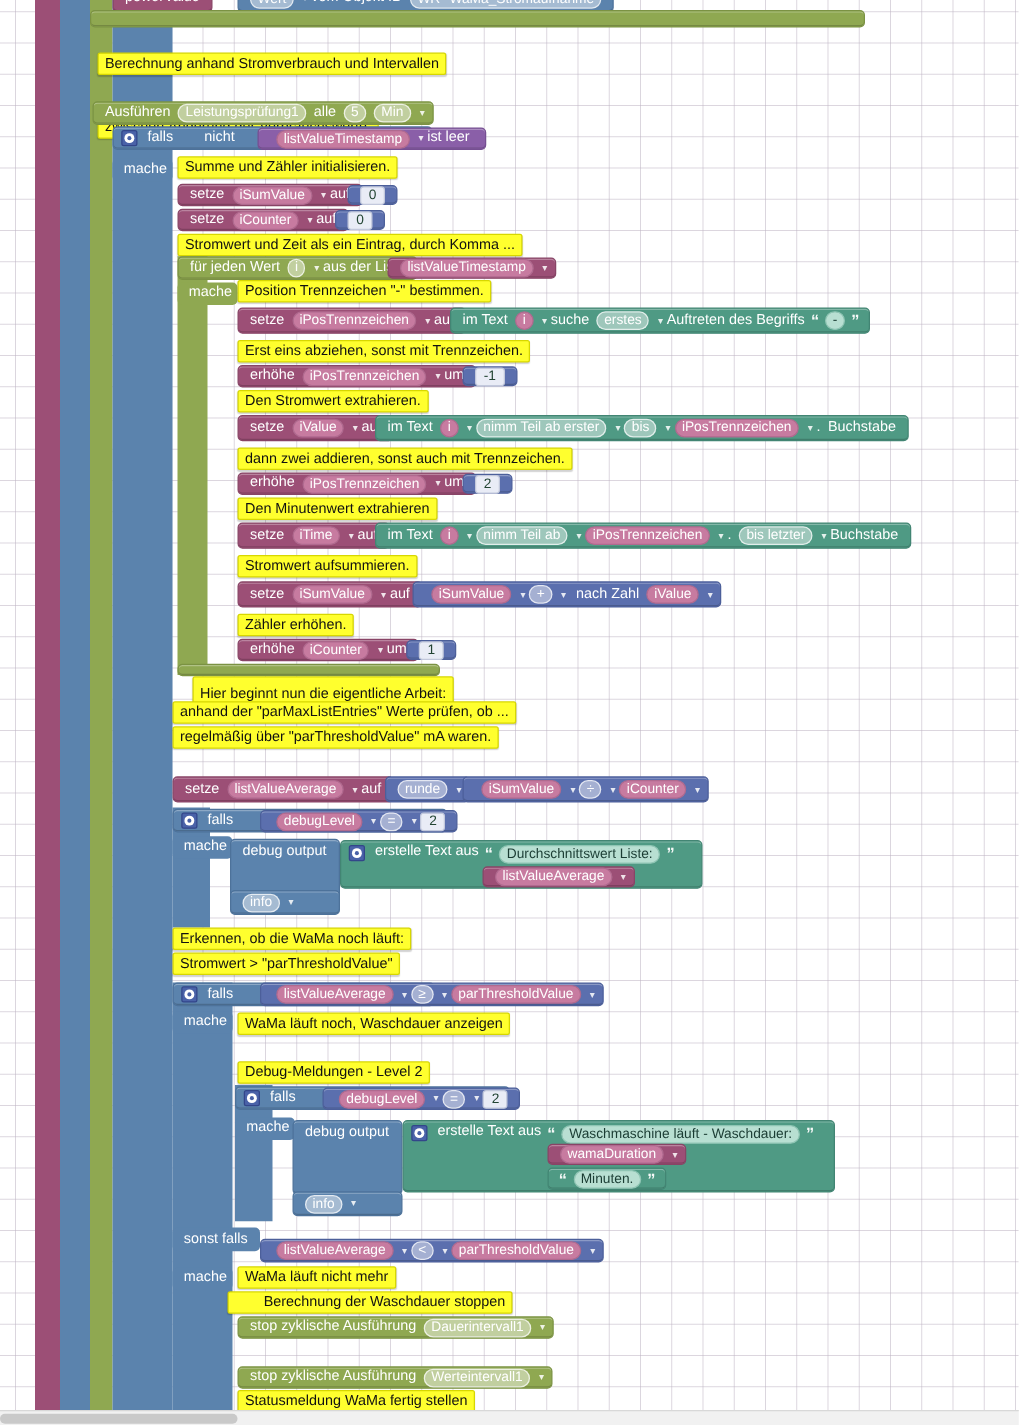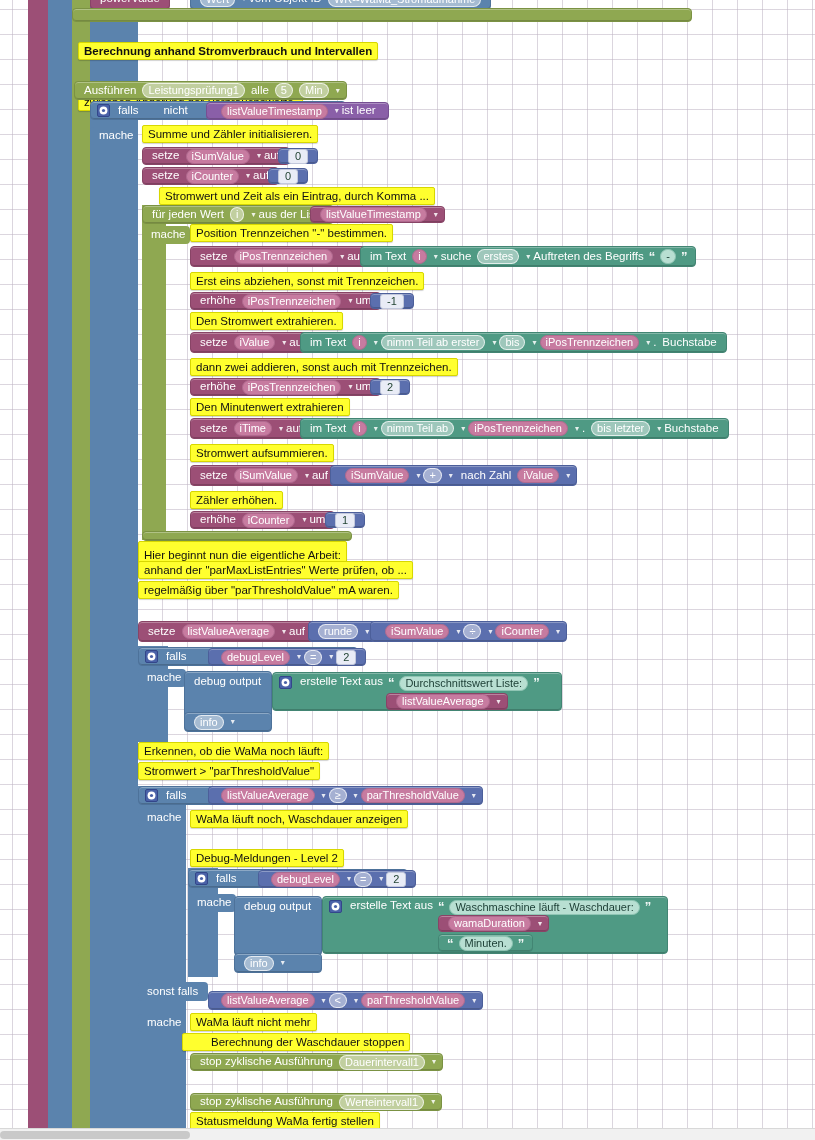--- a/index.html
+++ b/index.html
@@ -72,21 +72,21 @@
     <span class="lbl">powerValue</span>
   </div>
   <div class="blk c-ctrl" style="left:190px; top:-12px; height:22px;">
     <span class="pill lite">Wert</span>
     <span class="caret">▾</span>
     <span class="lbl">vom Objekt ID</span>
     <span class="pill lite">WR--WaMa_Stromaufnahme</span>
   </div>
   <div class="blk c-loop" style="left:72px; top:8px; height:14px; width:620px;"></div>
 
-  <div class="comment" style="left:78px; top:42px; height:18px;font-weight:bold;">Berechnung anhand Stromverbrauch und Intervallen</div>
+  <div class="comment" style="left:78px; top:42px; height:18px;">Berechnung anhand Stromverbrauch und Intervallen</div>
   <div class="comment" style="left:78px; top:62px; height:18px;margin-top:31px;">zwischen Änderung der Verbrauchswerte.</div>
 
   <div class="blk c-loop" style="left:74px; top:81px; height:19px;text-align:center;">
     <span class="lbl">Ausführen</span>
     <span class="pill lite">Leistungsprüfung1</span>
     <span class="lbl">alle</span>
     <span class="pill lite">5</span>
     <span class="pill lite">Min</span>
     <span class="caret">▾</span>
   </div>
@@ -124,21 +124,21 @@
   <div class="blk c-var" style="left:142px; top:167px; height:18px;">
     <span class="lbl">setze</span>
     <span class="pill var">iCounter</span>
     <span class="caret">▾</span>
     <span class="lbl">auf</span>
   </div>
   <div class="blk c-math" style="left:268px; top:168px; height:16px;">
     <span class="pill num">0</span>
   </div>
 
-  <div class="comment" style="left:159px; top:187px; height:18px;">Stromwert und Zeit als ein Eintrag, durch Komma ...</div>
+  <div class="comment" style="left:142px; top:187px; height:18px;">Stromwert und Zeit als ein Eintrag, durch Komma ...</div>
 
   <div class="band" style="left:142px; top:205px; width:24px; height:335px; background:#8fa851;"></div>
   <div class="blk c-loop" style="left:142px; top:205px; height:19px;">
     <span class="lbl">für jeden Wert</span>
     <span class="pill lite">i</span>
     <span class="caret">▾</span>
     <span class="lbl">aus der Liste</span>
   </div>
   <div class="blk c-var" style="left:310px; top:206px; height:17px;">
     <span class="pill var">listValueTimestamp</span>
@@ -254,21 +254,21 @@
     <span class="lbl">erhöhe</span>
     <span class="pill var">iCounter</span>
     <span class="caret">▾</span>
     <span class="lbl">um</span>
   </div>
   <div class="blk c-math" style="left:325px; top:512px; height:16px;">
     <span class="pill num">1</span>
   </div>
   <div class="blk c-loop" style="left:142px; top:531px; height:10px; width:210px;"></div>
 
-  <div class="comment" style="left:138px; top:541px; height:28px;">Hier beginnt nun die eigentliche Arbeit:</div>
+  <div class="comment" style="left:154px; top:541px; height:28px;">Hier beginnt nun die eigentliche Arbeit:</div>
   <div class="comment" style="left:138px; top:561px; height:18px;">anhand der "parMaxListEntries" Werte prüfen, ob ...</div>
   <div class="comment" style="left:138px; top:581px; height:18px;">regelmäßig über "parThresholdValue" mA waren.</div>
 
   <div class="blk c-var" style="left:138px; top:621px; height:21px;">
     <span class="lbl">setze</span>
     <span class="pill var">listValueAverage</span>
     <span class="caret">▾</span>
     <span class="lbl">auf</span>
   </div>
   <div class="blk c-math" style="left:308px; top:621px; height:21px;">

